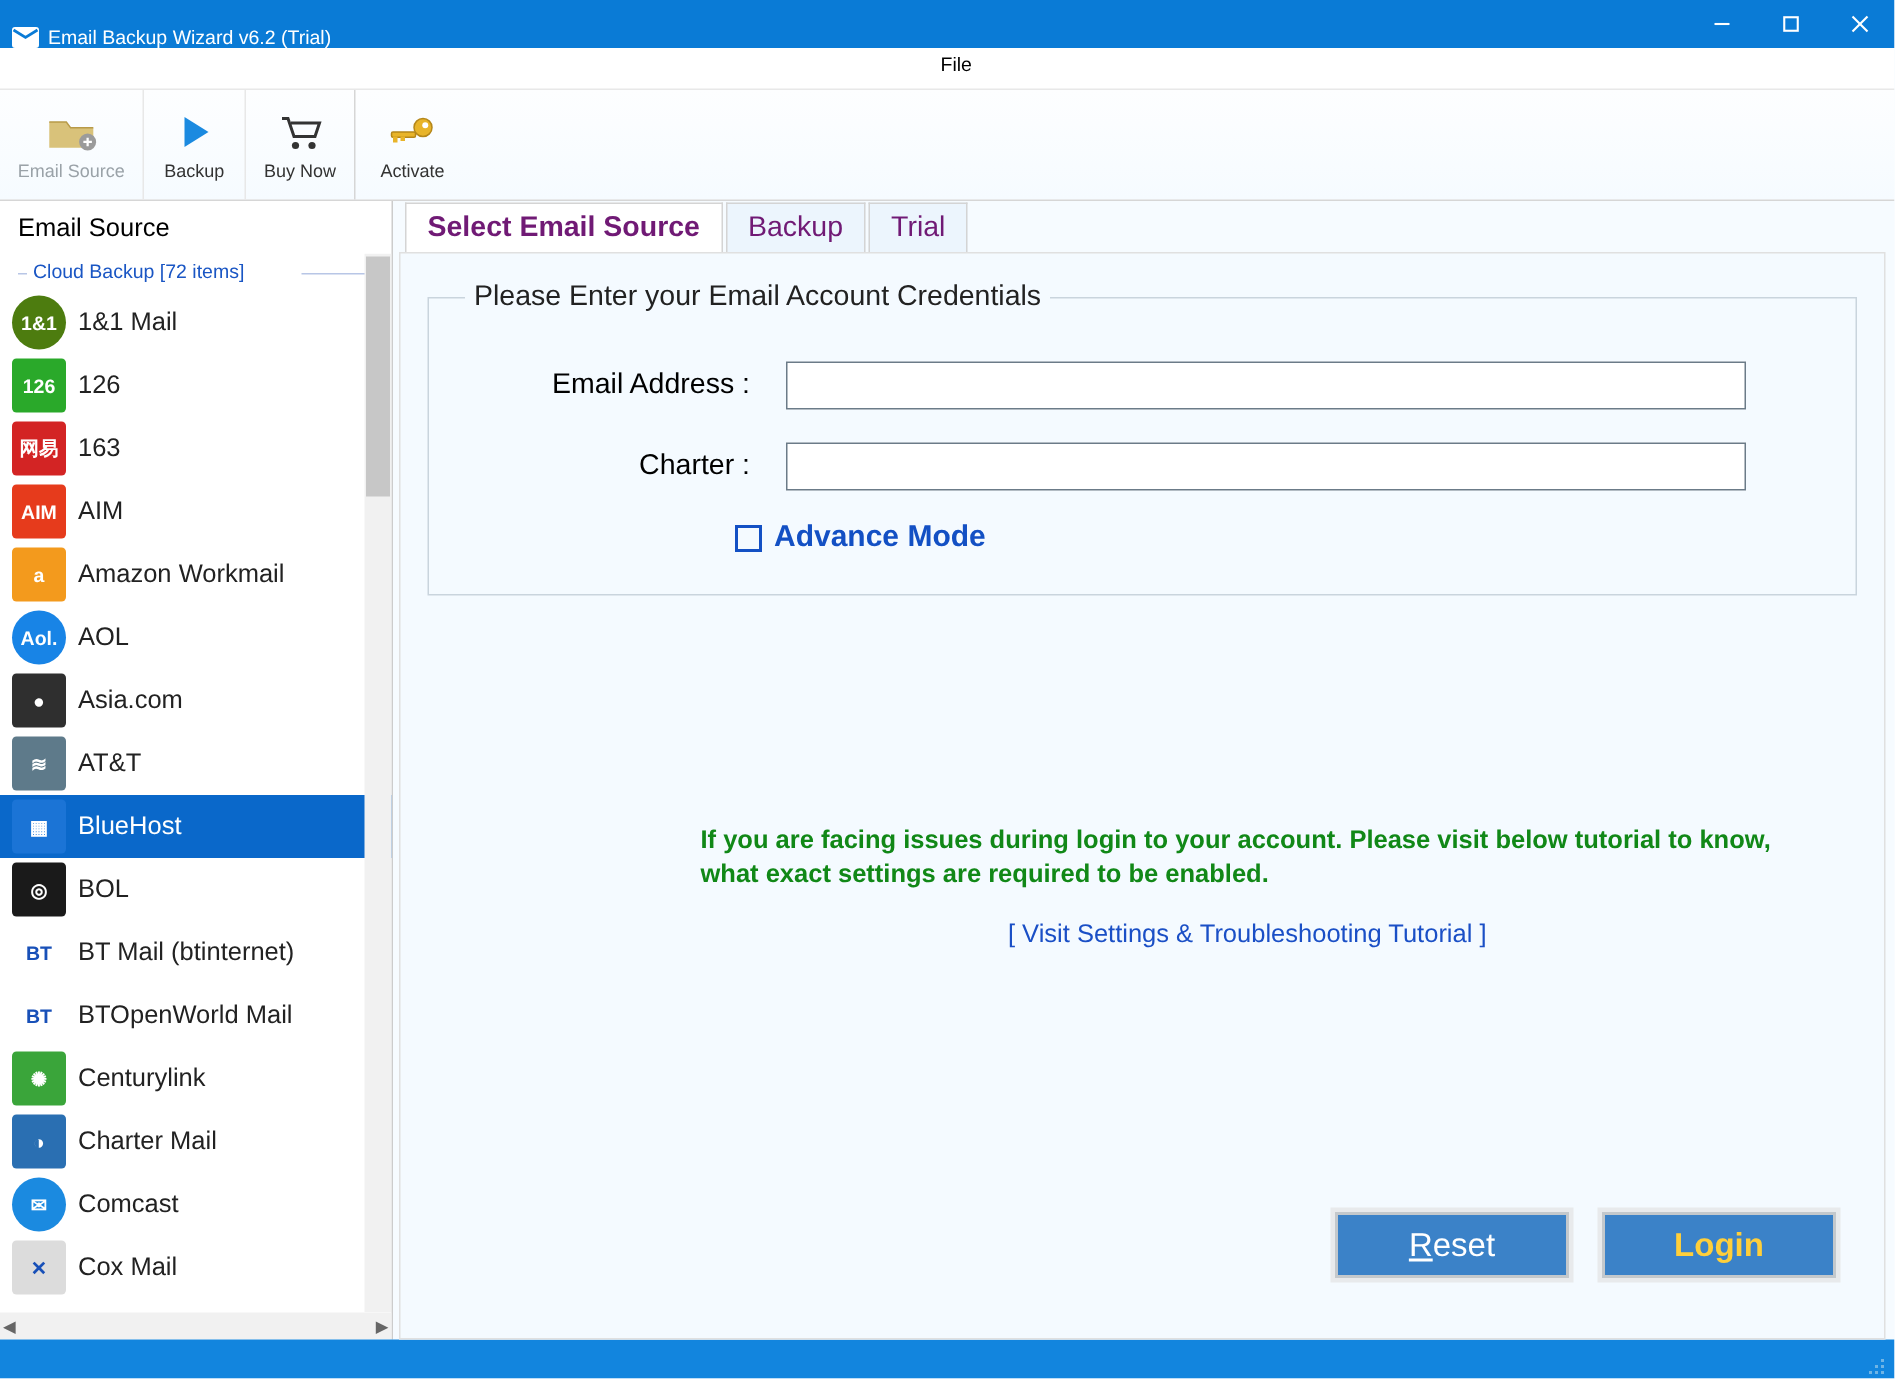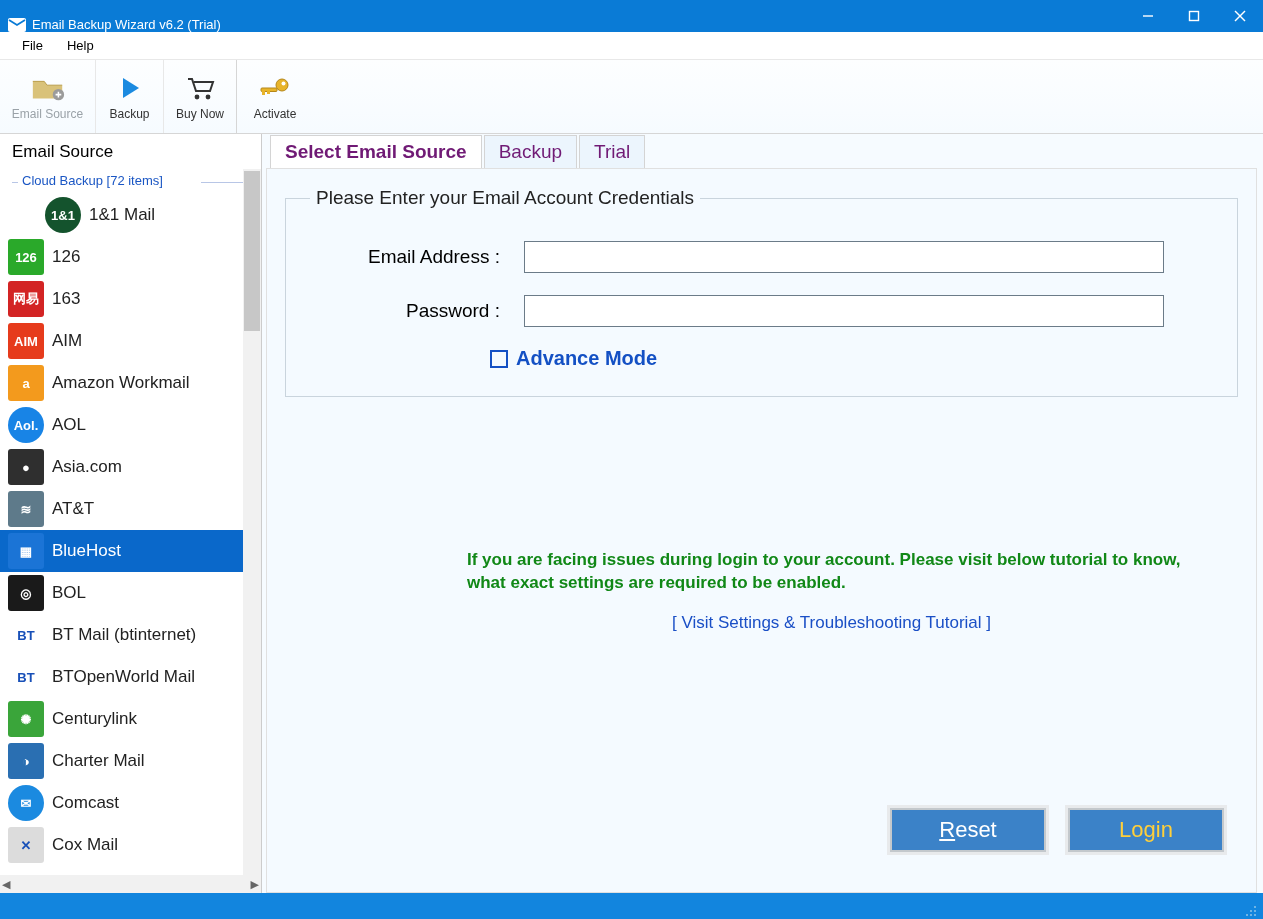--- a/index.html
+++ b/index.html
@@ -4,21 +4,21 @@
 <style>
 * { margin: 0; padding: 0; box-sizing: border-box; font-family: "Segoe UI", Tahoma, sans-serif; }
 body { width: 1263px; height: 919px; overflow: hidden; background: #fff; display: flex; flex-direction: column; }
 
 .titlebar { height: 32px; background: #0a7bd6; display: flex; align-items: flex-end; color: #fff; padding-left: 8px; }
 .titlebar-icon { width: 18px; height: 14px; margin-right: 6px; display: inline-flex; align-items: center; justify-content: center; }
 .titlebar-text { font-size: 13px; flex: 1; }
 .win-controls { display: flex; height: 100%; }
 .win-btn { width: 46px; height: 32px; display: flex; align-items: center; justify-content: center; color: #fff; font-size: 12px; }
 
-.menubar { height: 28px; display: flex; align-items: center; gap: 4px; padding-left: 12px; border-bottom: 1px solid #e8e8e8; font-size: 13px; }
+.menubar { height: 28px; display: flex; align-items: center; gap: 4px; padding-left: 12px; border-bottom: 1px solid #e8e8e8; font-size: 13px; flex-direction: column; }
 .menu-item { padding: 3px 10px; }
 
 .toolbar { height: 74px; background: linear-gradient(#fdfeff,#f6fbff); border-bottom: 1px solid #d6d6d6; display: flex; }
 .tool-group { display: flex; border-right: 1px solid #d6d6d6; }
 .tool-btn { width: 68px; display: flex; flex-direction: column; align-items: center; justify-content: center; gap: 3px; font-size: 12px; padding: 4px 10px; border-right: 1px solid #e8e8e8; }
 .tool-btn:last-child { border-right: none; }
 .tool-label { color: #333; }
 .tool-label.dim { color: #9aa2a8; }
 .tool-icon { width: 36px; height: 32px; display: flex; align-items: center; justify-content: center; }
 
@@ -58,21 +58,21 @@
 .adv-check { width: 18px; height: 18px; border: 2px solid #1350c4; }
 .adv-label { font-size: 20px; color: #1350c4; font-weight: bold; }
 
 .help-block { position: absolute; left: 200px; top: 380px; right: 60px; }
 .help-text { font-size: 17px; color: #118817; font-weight: bold; line-height: 1.35; }
 .help-link { margin-top: 18px; color: #1a4fc6; font-size: 17px; text-align: center; }
 
 .btn-row { position: absolute; right: 32px; bottom: 40px; display: flex; gap: 22px; }
 .big-btn { width: 156px; height: 44px; background: #3b82c8; border: 2px solid #c3c8cc; outline: 3px solid #e8eaec; display: flex; align-items: center; justify-content: center; font-size: 22px; color: #fff; }
 .big-btn .ul { text-decoration: underline; }
-.big-btn.login { color: #ffcf3a; font-weight: normal; }
+.big-btn.login { color: #ffcf3a; font-weight: bold; }
 
 .statusbar { height: 26px; background: #1285de; display:flex; justify-content:flex-end; align-items:flex-end; padding-right:4px; }
 .grip { width:14px; height:14px; background:
   radial-gradient(circle at 10px 10px, #6fb4e5 1px, transparent 1.2px),
   radial-gradient(circle at 6px 10px, #6fb4e5 1px, transparent 1.2px),
   radial-gradient(circle at 10px 6px, #6fb4e5 1px, transparent 1.2px),
   radial-gradient(circle at 2px 10px, #6fb4e5 1px, transparent 1.2px),
   radial-gradient(circle at 6px 6px, #6fb4e5 1px, transparent 1.2px),
   radial-gradient(circle at 10px 2px, #6fb4e5 1px, transparent 1.2px); }
 </style>
@@ -161,21 +161,21 @@
 </div>
 
 <div class="body-area">
 
   <div class="sidebar">
     <div class="sidebar-title">Email Source</div>
     <div class="side-scroll">
       <div class="side-inner" id="provider-list">
         <div class="cloud-header">Cloud Backup [72 items]</div>
       <div class="provider">
-            <div class="prov-icon" style="background: #14532d; color: rgb(255, 255, 255); border-radius: 50%; margin-left: 37px;">1&amp;1</div>
+            <div class="prov-icon" style="background: #4d7c0f; color: rgb(255, 255, 255); border-radius: 50%;">1&amp;1</div>
             <span>1&amp;1 Mail</span>
           </div>
           <div class="provider">
             <div class="prov-icon" style="background: rgb(42, 169, 42); color: rgb(255, 255, 255);">126</div>
             <span>126</span>
           </div>
           <div class="provider">
             <div class="prov-icon" style="background: rgb(211, 36, 36); color: rgb(255, 255, 255);">网易</div>
             <span>163</span>
           </div>
@@ -249,21 +249,21 @@
       <div class="tab">Trial</div>
     </div>
     <div class="content">
       <fieldset class="creds">
         <legend>Please Enter your Email Account Credentials</legend>
         <div class="form-row">
           <div class="form-label">Email Address :</div>
           <input class="form-input" type="text" value="" style="">
         </div>
         <div class="form-row" style="margin-top:22px">
-          <div class="form-label">Password :</div>
+          <div class="form-label">Charter :</div>
           <input class="form-input" type="password" value="" style="">
         </div>
         <div class="adv-row">
           <div class="adv-check"></div>
           <div class="adv-label">Advance Mode</div>
         </div>
       </fieldset>
 
       <div class="help-block">
         <div class="help-text">If you are facing issues during login to your account. Please visit below tutorial to know, what exact settings are required to be enabled.</div>

